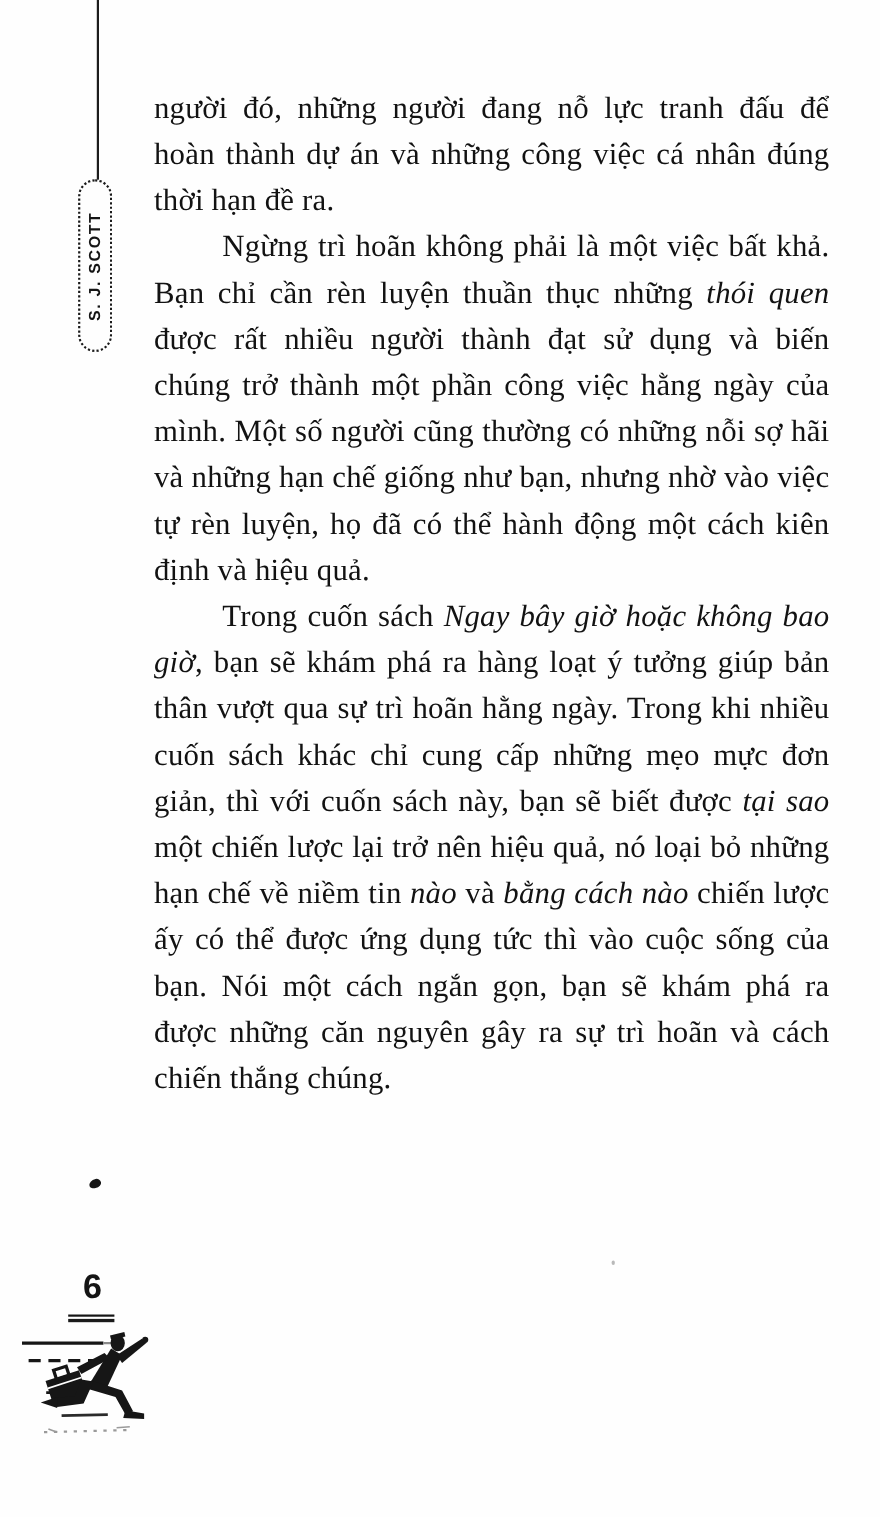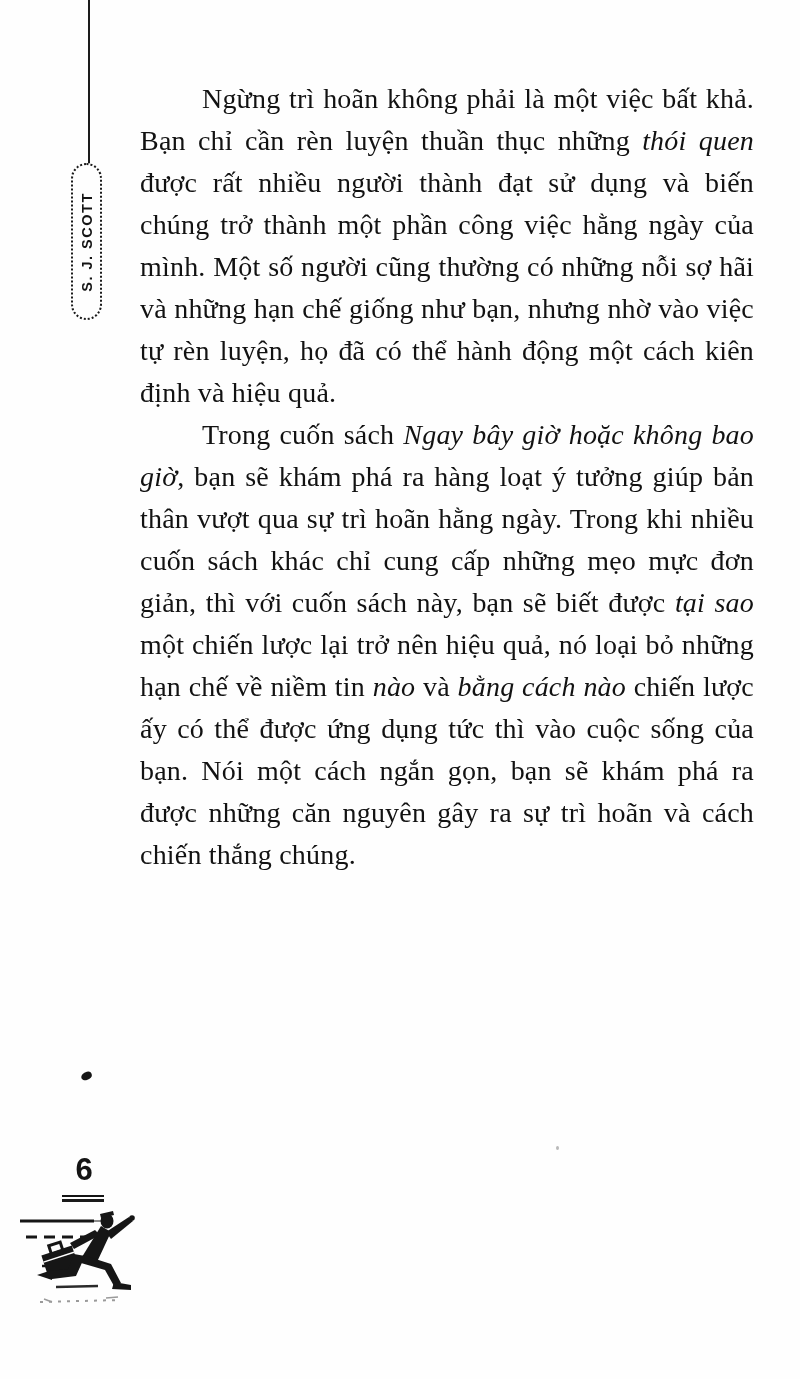--- a/index.html
+++ b/index.html
@@ -105,20 +105,21 @@
 
 <div class="page">
 
   <div class="top-rule"></div>
 
   <div class="author-capsule">
     <span class="author-text">S. J. SCOTT</span>
   </div>
 
   <main class="text-block" id="text-block">
+      <p class=""><span>người đó, những người đang nỗ lực tranh đấu để hoàn thành dự án và những công việc cá nhân đúng thời hạn đề ra.</span></p>
       <p class="indent"><span>Ngừng trì hoãn không phải là một việc bất khả. Bạn chỉ cần rèn luyện thuần thục những </span><i>thói quen</i><span> được rất nhiều người thành đạt sử dụng và biến chúng trở thành một phần công việc hằng ngày của mình. Một số người cũng thường có những nỗi sợ hãi và những hạn chế giống như bạn, nhưng nhờ vào việc tự rèn luyện, họ đã có thể hành động một cách kiên định và hiệu quả.</span></p>
       <p class="indent"><span>Trong cuốn sách </span><i>Ngay bây giờ hoặc không bao giờ</i><span>, bạn sẽ khám phá ra hàng loạt ý tưởng giúp bản thân vượt qua sự trì hoãn hằng ngày. Trong khi nhiều cuốn sách khác chỉ cung cấp những mẹo mực đơn giản, thì với cuốn sách này, bạn sẽ biết được </span><i>tại sao</i><span> một chiến lược lại trở nên hiệu quả, nó loại bỏ những hạn chế về niềm tin </span><i>nào</i><span> và </span><i>bằng cách nào</i><span> chiến lược ấy có thể được ứng dụng tức thì vào cuộc sống của bạn. Nói một cách ngắn gọn, bạn sẽ khám phá ra được những căn nguyên gây ra sự trì hoãn và cách chiến thắng chúng.</span></p>
     </main>
 
   <div class="ink-speck"></div>
   <div class="dust-speck"></div>
 
   <div class="page-number">6</div>
   <div class="page-number-rule"></div>
 

